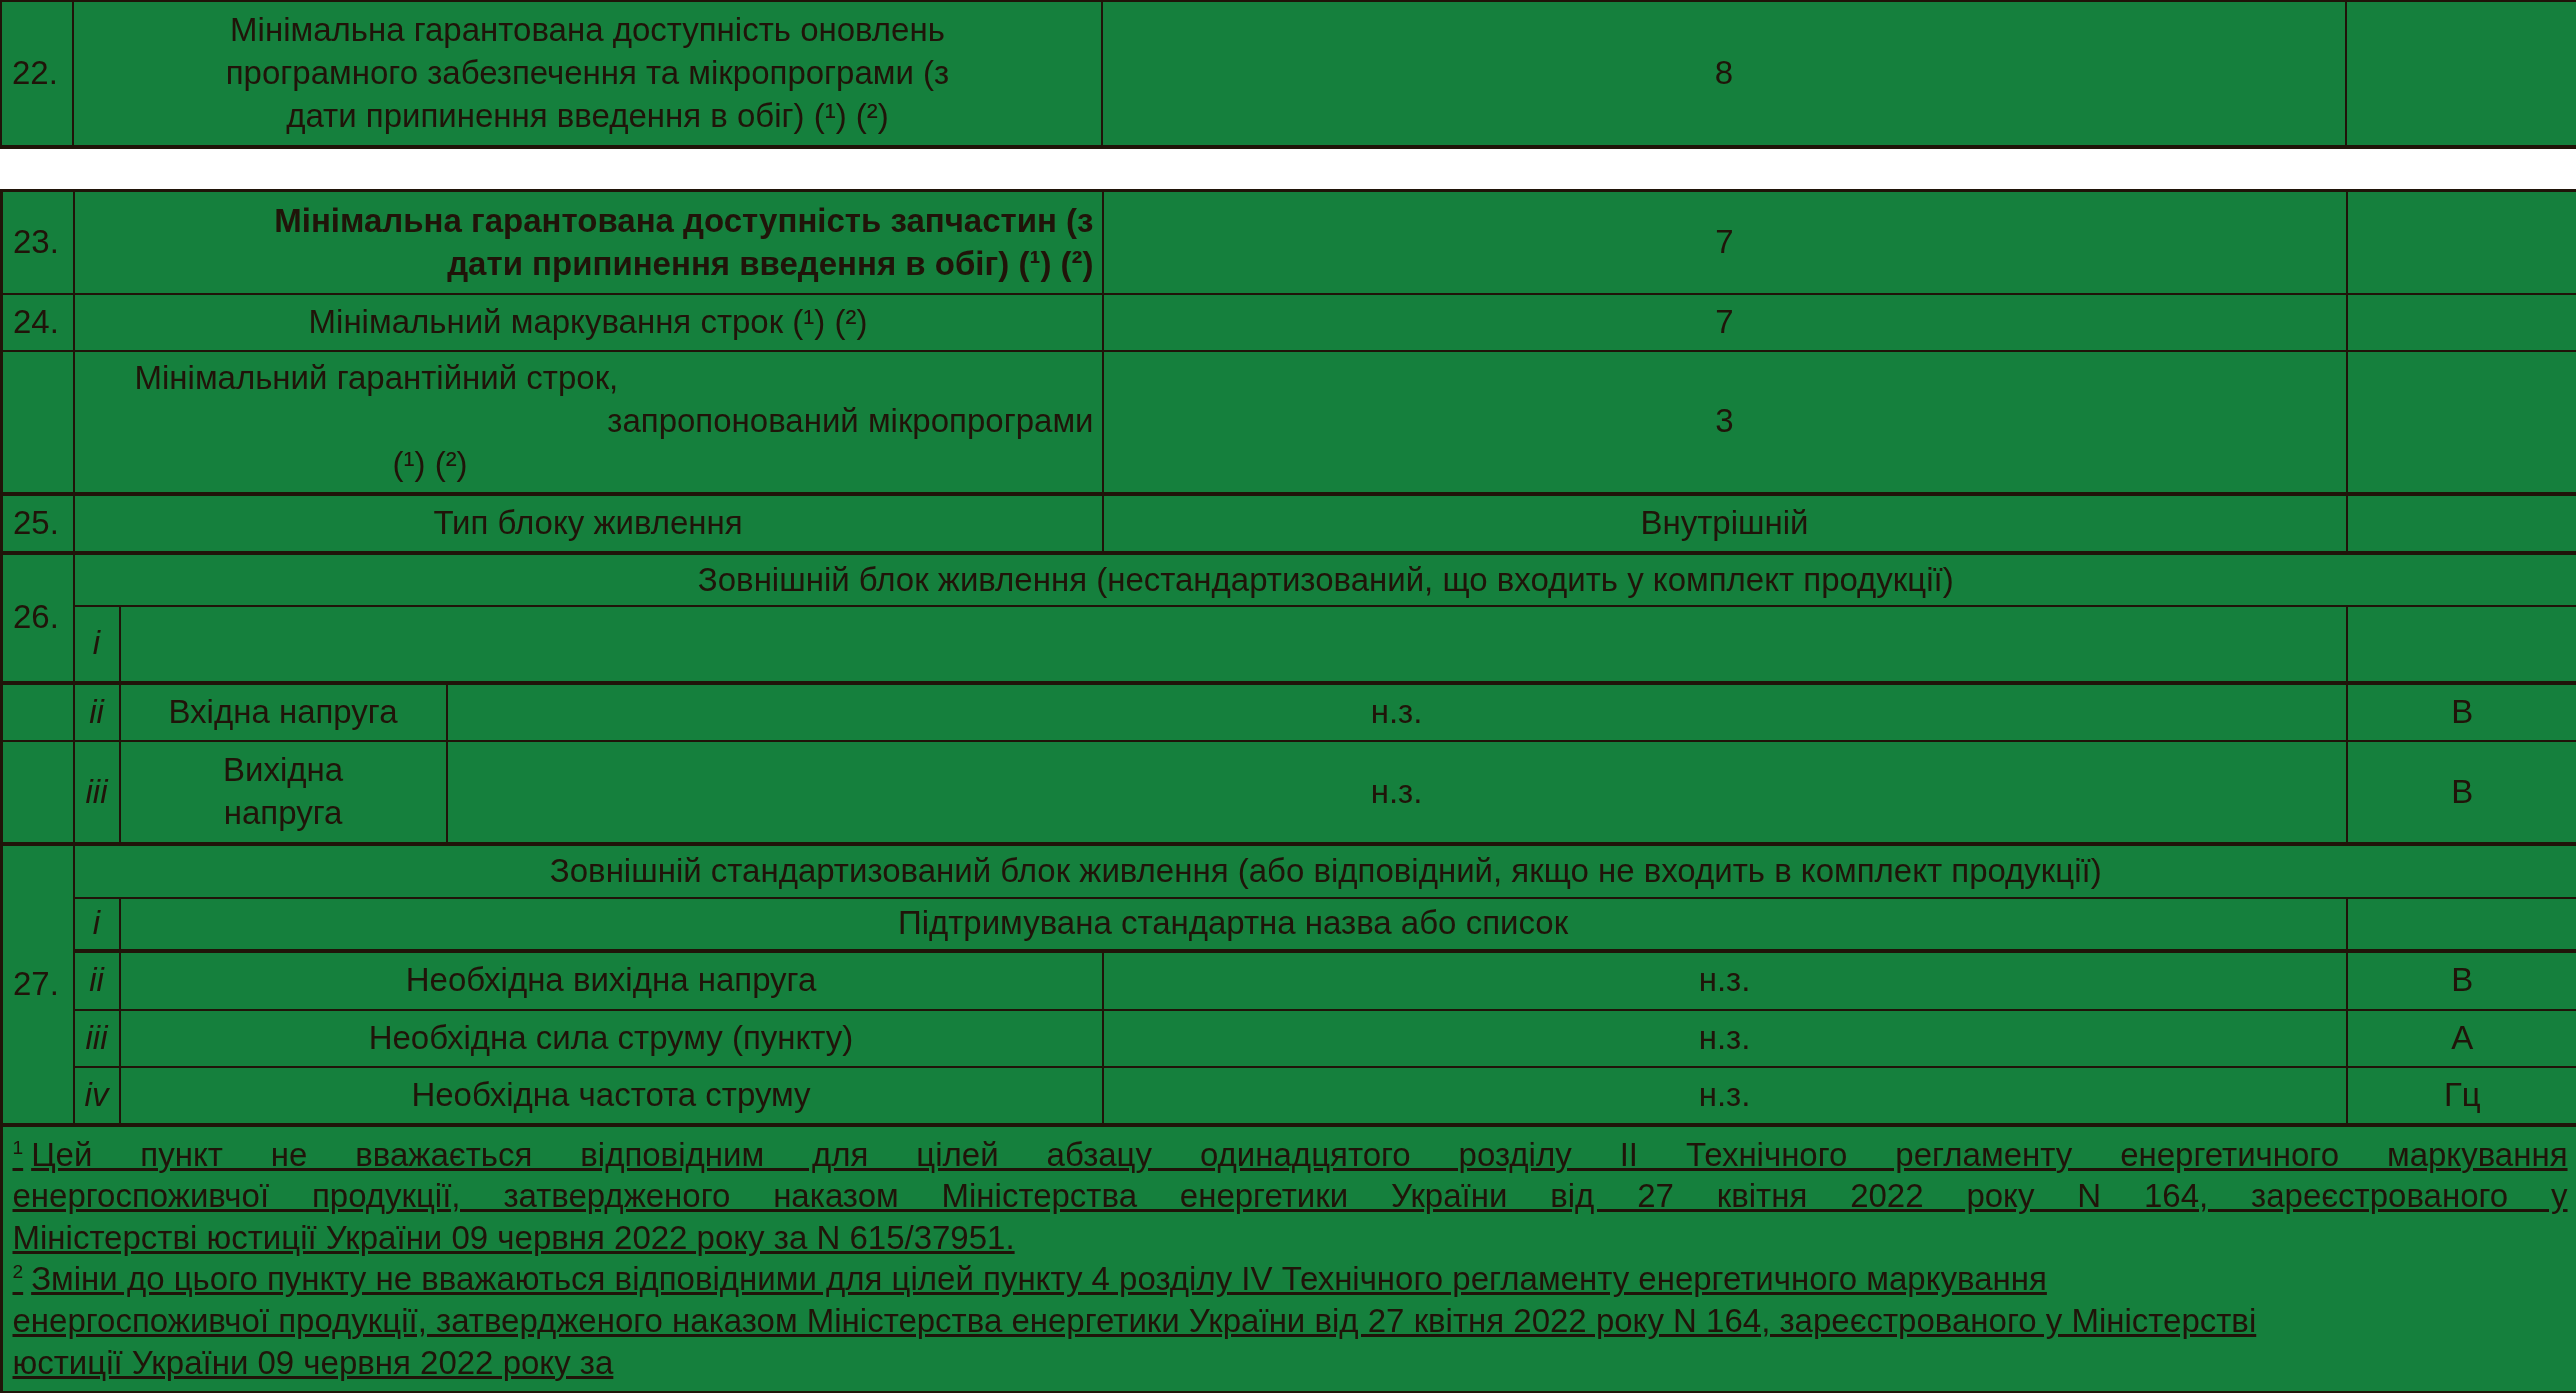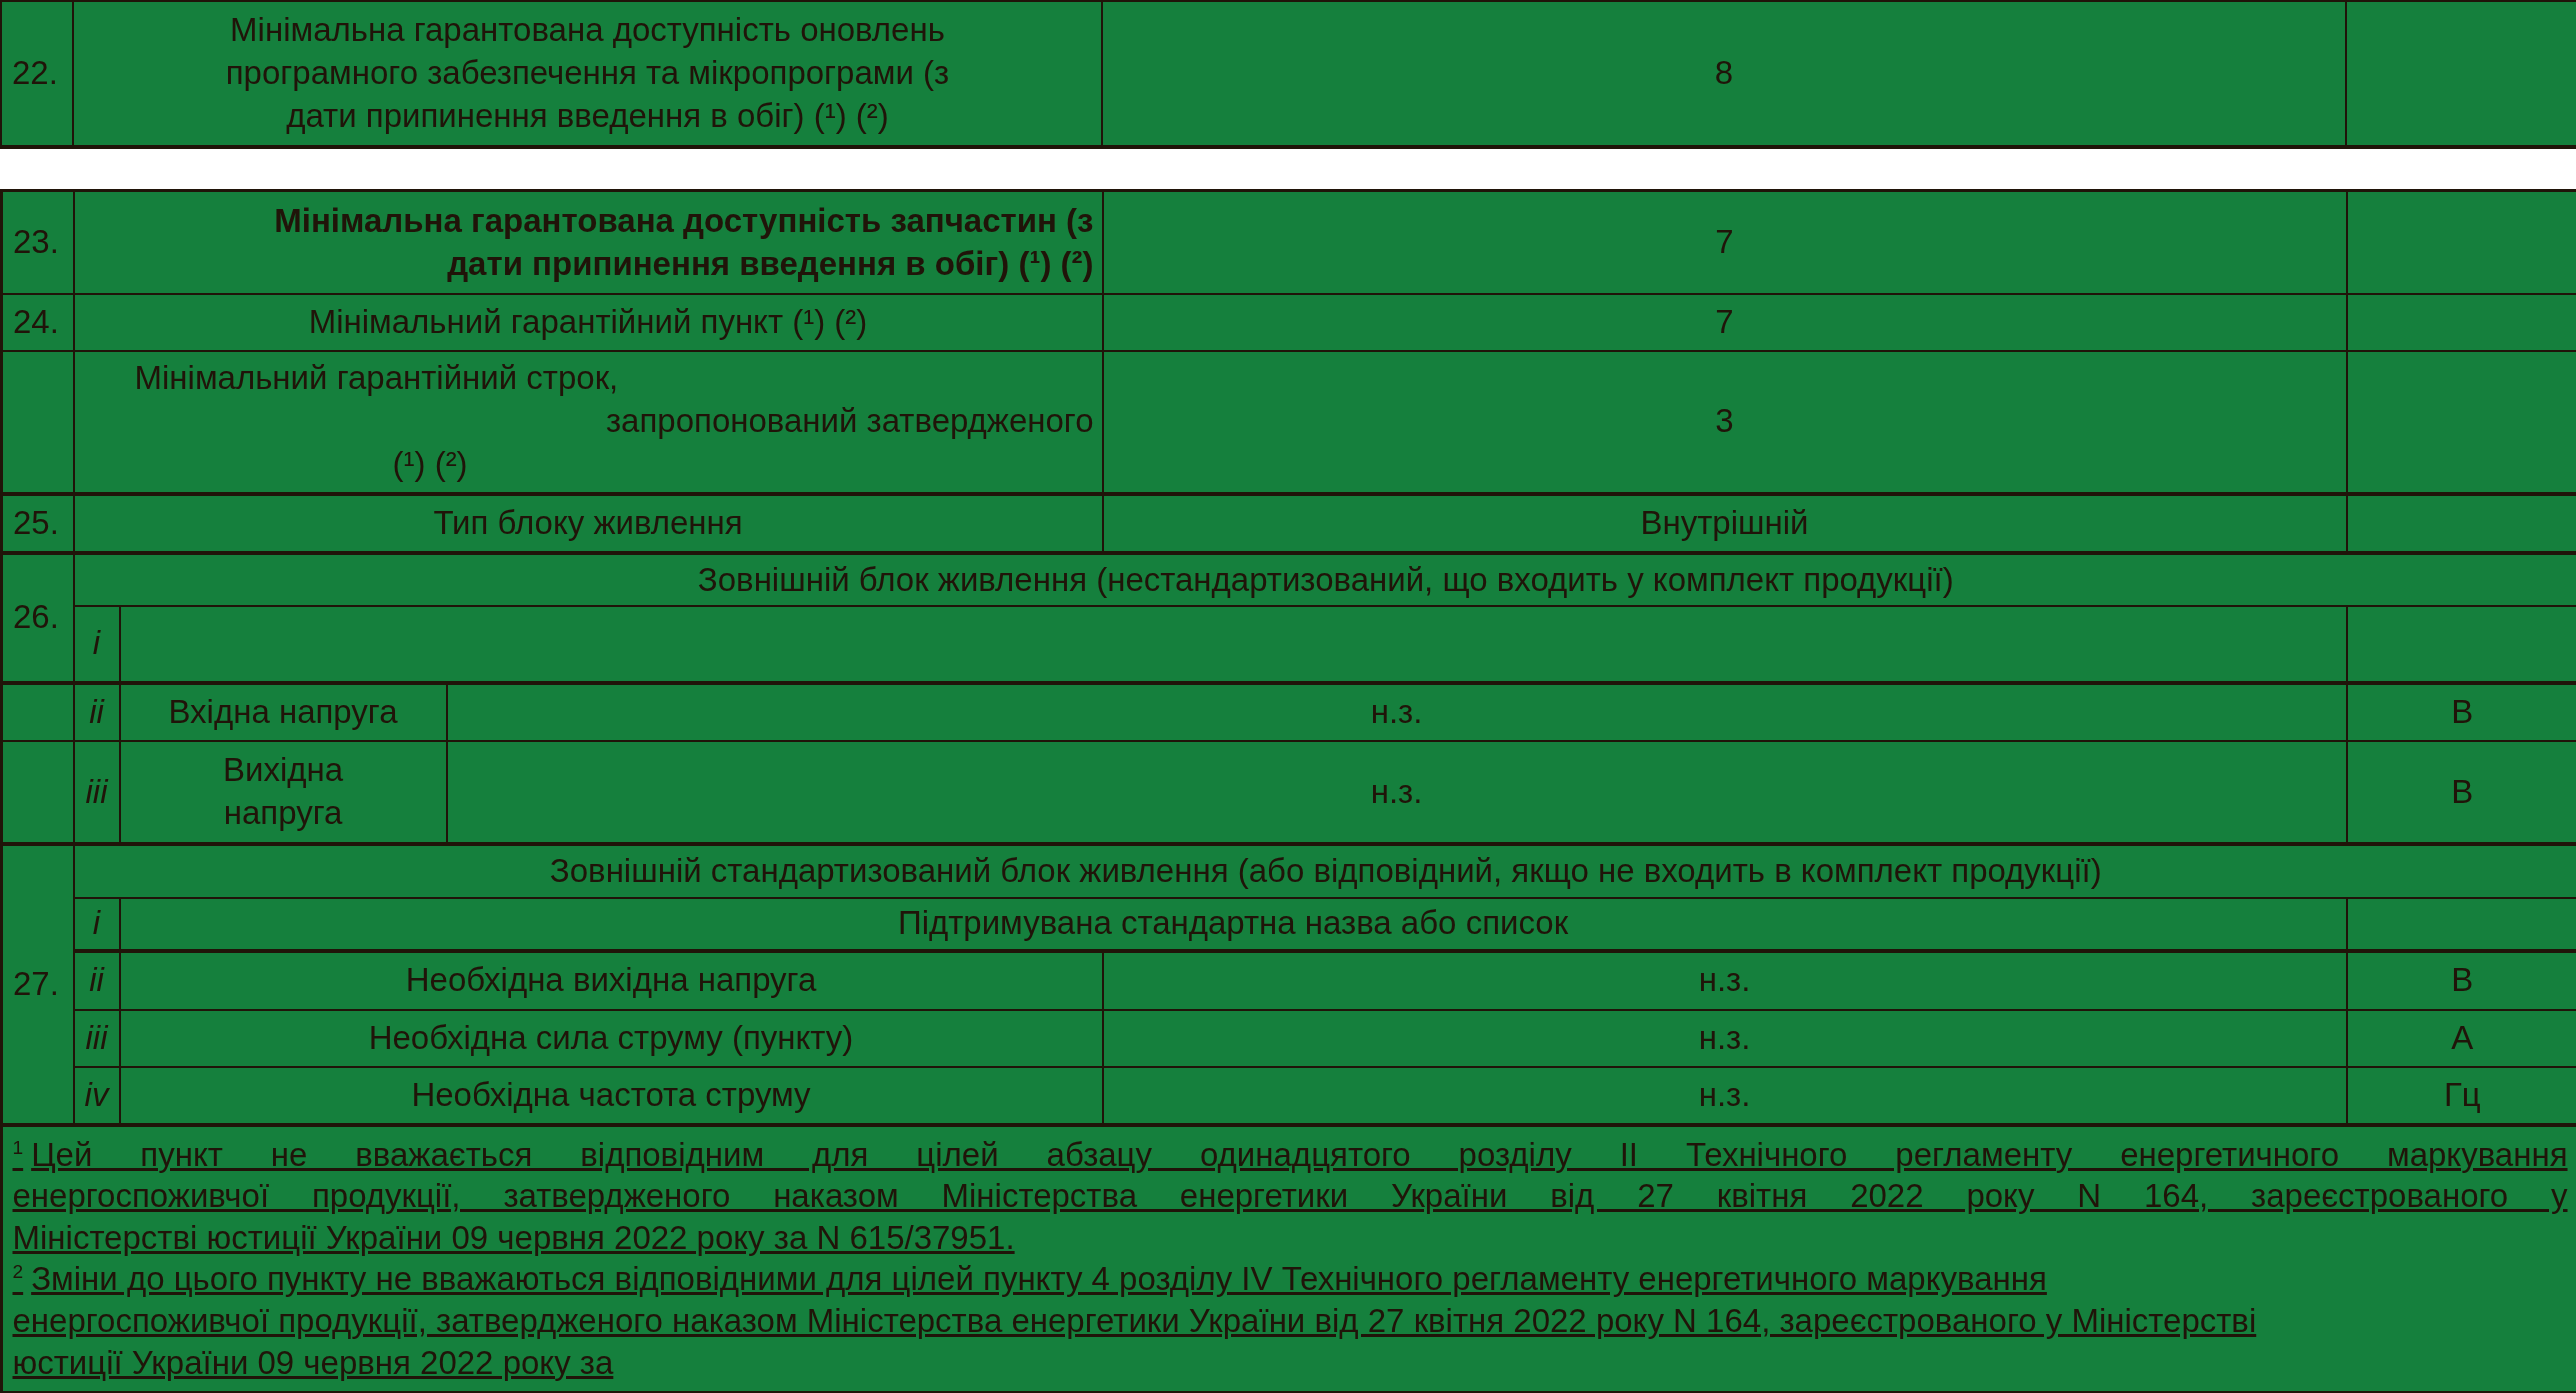--- a/index.html
+++ b/index.html
@@ -85,30 +85,30 @@
       <tr class="h118">
     <td class="num">23.</td>
     <td class="label-right" colspan="3">Мінімальна гарантована доступність запчастин (з
 дати припинення введення в обіг) (¹) (²)</td>
     <td class="value">7</td>
     <td class="unit"></td>
   </tr>
 
   <tr class="h62">
     <td class="num">24.</td>
-    <td class="label" colspan="3">Мінімальний гарантійний пункт (¹) (²)</td>
+    <td class="label" colspan="3">Мінімальний маркування строк (¹) (²)</td>
     <td class="value">7</td>
     <td class="unit"></td>
   </tr>
 
   <tr class="h168">
     <td class="num"></td>
     <td colspan="3">
       <div class="l1">Мінімальний гарантійний строк,</div>
-      <div class="l2">запропонований затвердженого</div>
+      <div class="l2">запропонований мікропрограми</div>
       <div class="l3">(¹) (²)</div>
     </td>
     <td class="value">3</td>
     <td class="unit"></td>
   </tr>
 
   <tr class="h62 thick">
     <td class="num">25.</td>
     <td class="label" colspan="3">Тип блоку живлення</td>
     <td class="value">Внутрішній</td>

